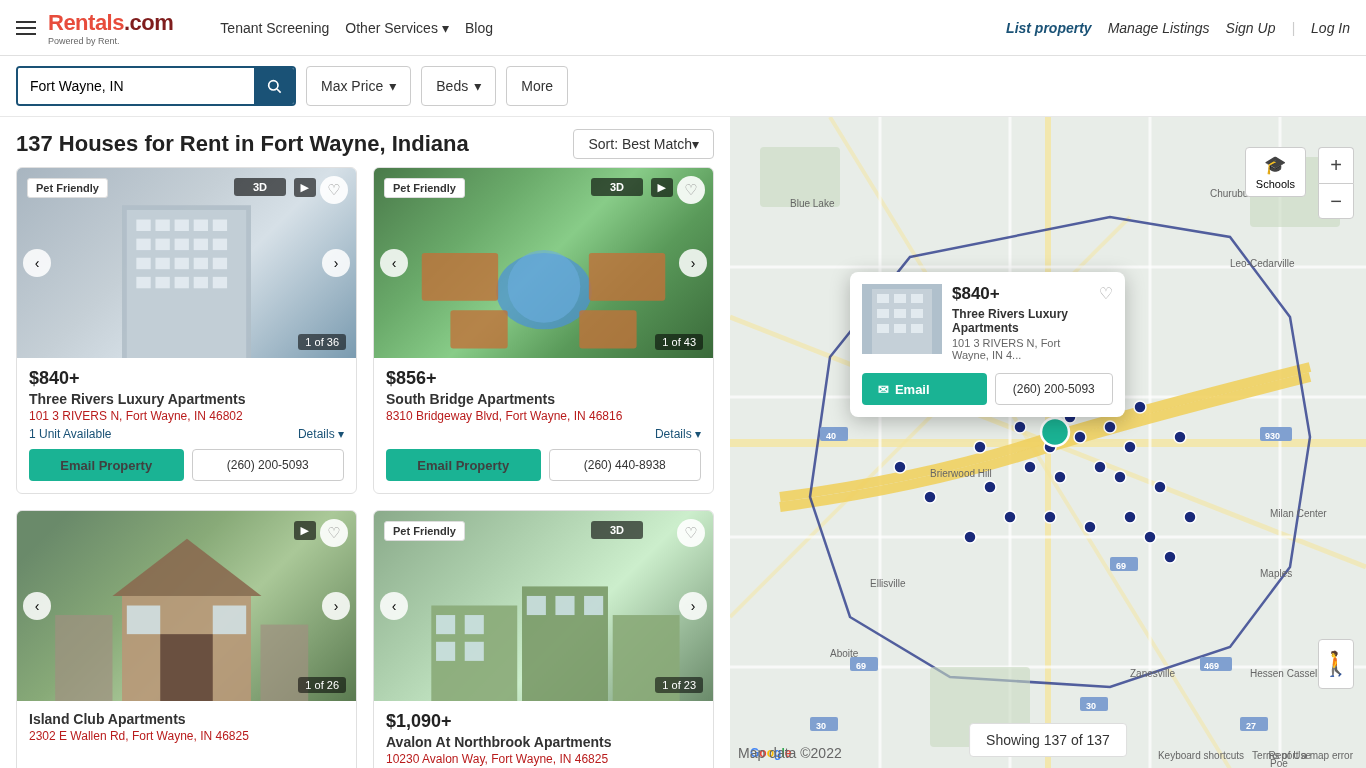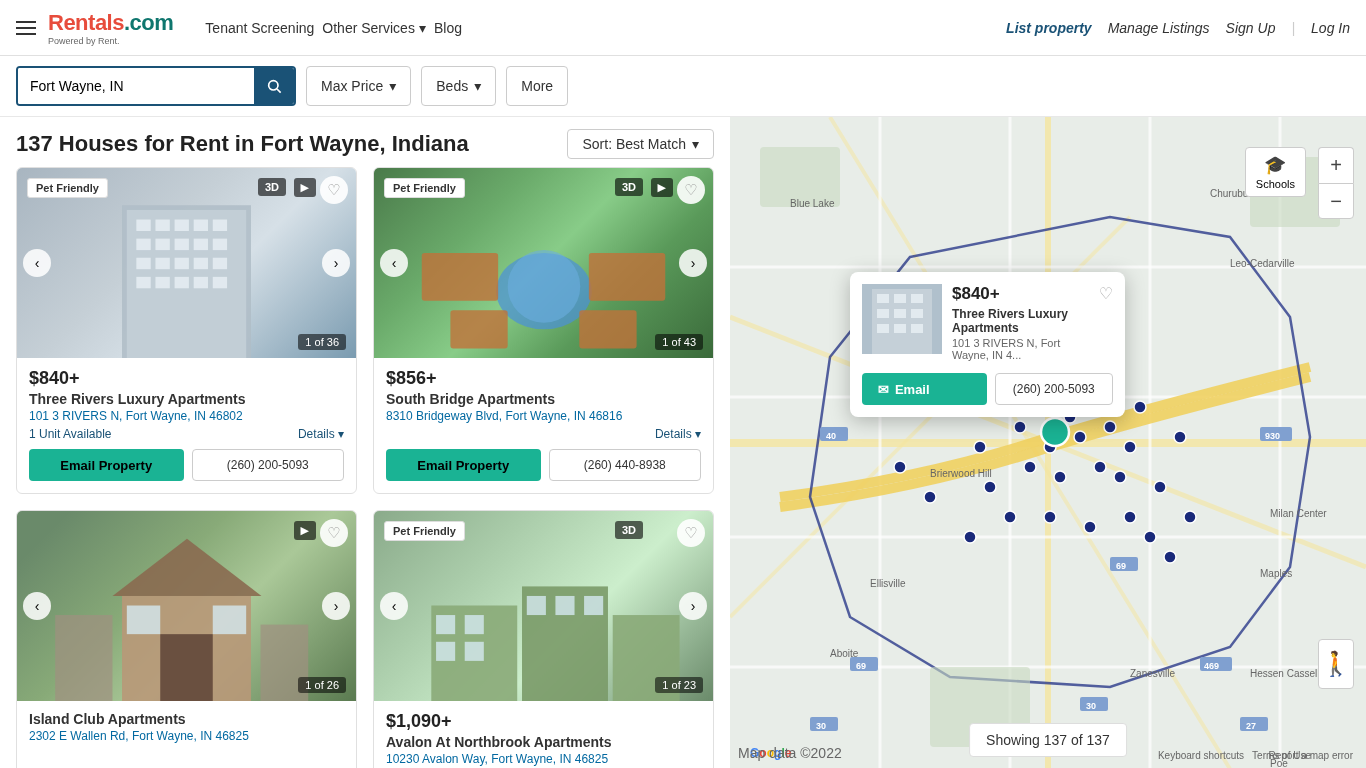--- a/index.html
+++ b/index.html
@@ -42,22 +42,23 @@
       letter-spacing: -0.5px;
     }
     .logo-main span { color: #e74c3c; }
     .logo-sub {
       font-size: 9px;
       color: #666;
     }
     .nav-links {
       display: flex;
       align-items: flex-start;
-      gap: 8px;
+      gap: 16px;
       flex: 1;
+      margin-left: 15px;
     }
     .nav-link {
       color: #333;
       text-decoration: none;
       font-size: 14px;
       cursor: pointer;
       display: flex;
       align-items: center;
       gap: 4px;
     }
@@ -150,21 +151,20 @@
       margin-bottom: 8px;
     }
     .listings-title {
       font-size: 22px;
       font-weight: bold;
       color: #222;
     }
     .sort-btn {
       display: flex;
       align-items: center;
-      gap: 6px;
       padding: 6px 14px;
       border: 1px solid #ccc;
       border-radius: 4px;
       background: #fff;
       cursor: pointer;
       font-size: 14px;
       color: #333;
       justify-content: center;
     }
 
@@ -205,21 +205,21 @@
       font-weight: 600;
       border: 1px solid #ddd;
     }
     .badge-3d {
       position: absolute;
       top: 10px;
       right: 70px;
       background: rgba(0,0,0,0.6);
       color: #fff;
       font-size: 11px;
-      padding: 3px 7px;
+      padding: 3px 19px;
       border-radius: 3px;
       font-weight: bold;
     }
     .badge-video {
       position: absolute;
       top: 10px;
       right: 40px;
       background: rgba(0,0,0,0.6);
       color: #fff;
       font-size: 11px;
@@ -281,21 +281,21 @@
       margin-bottom: 2px;
     }
     .card-name {
       font-size: 14px;
       color: #333;
       font-weight: 600;
       margin-bottom: 2px;
     }
     .card-address {
       font-size: 12px;
-      color: #0369a1;
+      color: #b91c1c;
       margin-bottom: 4px;
     }
     .card-availability {
       font-size: 12px;
       color: #1a5276;
       margin-bottom: 8px;
       display: flex;
       justify-content: space-between;
       align-items: center;
     }
@@ -307,21 +307,21 @@
       display: flex;
       align-items: center;
       gap: 3px;
     }
     .card-actions {
       display: flex;
       gap: 8px;
     }
     .email-btn {
       background: #1ab394;
-      color: #000000;
+      color: #404040;
       border: none;
       border-radius: 4px;
       padding: 8px 14px;
       font-size: 13px;
       cursor: pointer;
       font-weight: 600;
       flex: 1;
     }
     .phone-btn {
       background: #fff;
@@ -527,21 +527,21 @@
 <body>
 
 <header class="header">
   <div class="hamburger">
     <span></span>
       <span></span>
       <span></span>
   </div>
   <a class="logo-container">
     <span class="logo-main">
-      <span>Rentals</span><span style="color:#0f766e;">.com</span>
+      <span>Rentals</span><span style="color:#7f1d1d;">.com</span>
     </span>
     <span class="logo-sub">Powered by Rent.</span>
   </a>
 
   <nav class="nav-links">
     <a class="nav-link">Tenant Screening</a>
     <a class="nav-link">
       <span>Other Services</span>
       <span>▾</span>
     </a>

